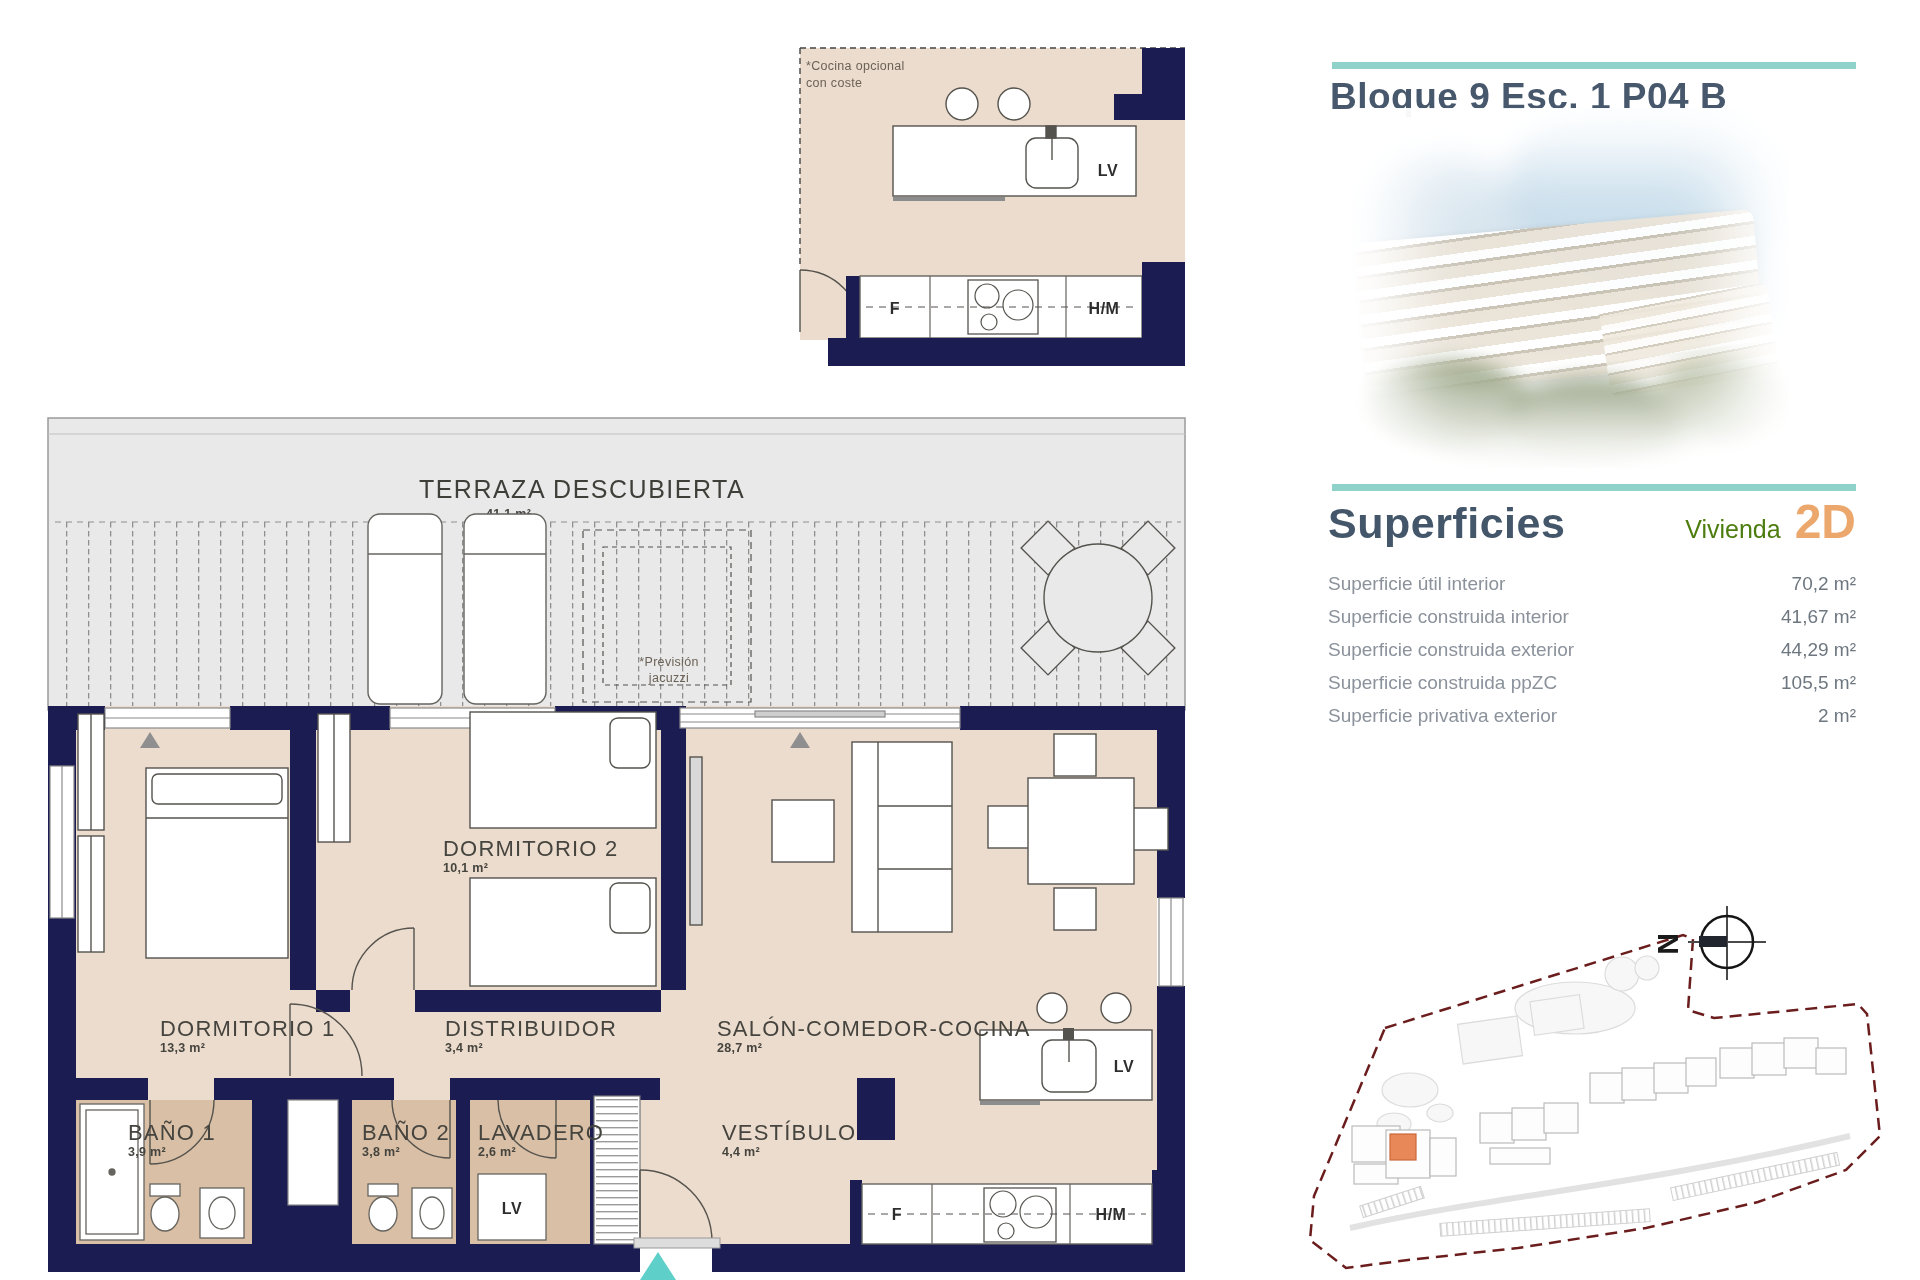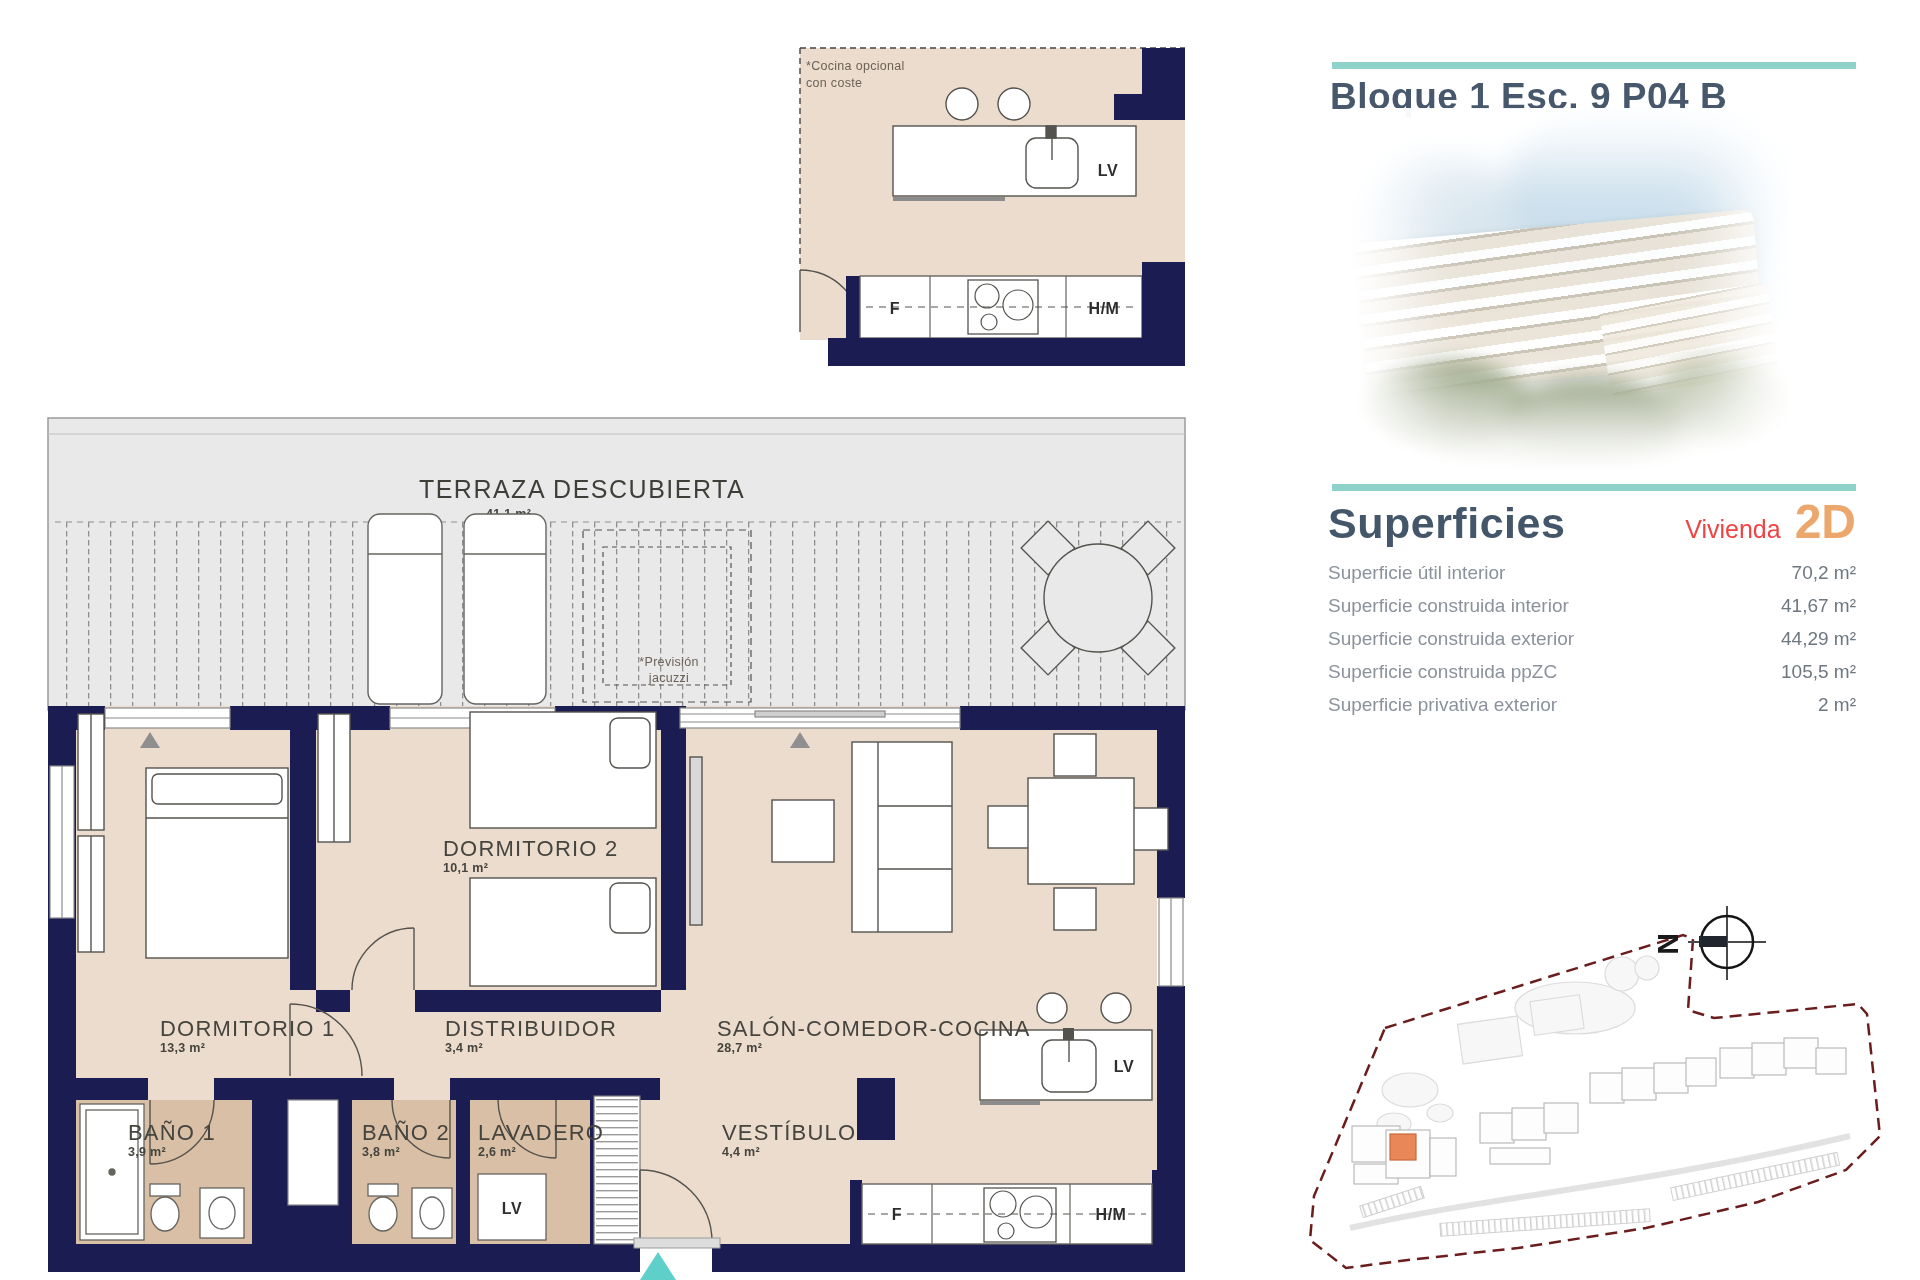--- a/index.html
+++ b/index.html
@@ -21,24 +21,24 @@
      background:repeating-linear-gradient(177deg,#ffffff 0 8px,#cfc8ba 8px 10px,#efe8dc 10px 20px);
      transform:rotate(-8deg);opacity:.9;}
   #photo .veg1{left:10px;top:252px;width:170px;height:90px;background:#8d9a77;filter:blur(9px);opacity:.85;}
   #photo .veg2{left:150px;top:270px;width:180px;height:80px;background:#76855f;filter:blur(9px);opacity:.8;}
   #photo .veg3{left:300px;top:250px;width:140px;height:86px;background:#a3ad8d;filter:blur(10px);opacity:.8;}
   #photo .veg4{left:80px;top:300px;width:260px;height:60px;background:#97a07e;filter:blur(11px);opacity:.7;}
   #photo .fade{position:absolute;left:0;top:0;right:0;bottom:0;box-shadow:inset 0 0 70px 55px #fff;}
   #sup-head{position:absolute;left:1328px;top:494px;width:528px;display:flex;align-items:baseline;}
   #sup-head .h{font-size:43px;font-weight:bold;color:#44566a;letter-spacing:.5px;text-align:center;}
   #sup-head .spacer{flex:1;}
-  #sup-head .viv{font-size:25px;color:#ef4444;margin-right:14px;}
+  #sup-head .viv{font-size:25px;color:#4d7c0f;margin-right:14px;}
   #sup-head .code{font-size:48px;color:#eca76d;font-weight:bold;}
   #sup-table{position:absolute;left:1328px;top:562px;width:528px;}
-  #sup-table .row{display:flex;height:33px;align-items:flex-start;}
+  #sup-table .row{display:flex;height:33px;align-items:flex-end;}
   #sup-table .lbl{font-size:19px;color:#8b929b;}
   #sup-table .spacer{flex:1;}
   #sup-table .val{font-size:19px;color:#6e7780;}
   
   svg text{font-family:"Liberation Sans",sans-serif;}
   .t-name{font-size:22px;fill:#45443e;letter-spacing:1.2px;}
   .t-name-lg{font-size:25px;fill:#3f3f3a;letter-spacing:1.5px;}
   .t-area{font-size:12.5px;fill:#45443e;font-weight:bold;letter-spacing:.3px;}
   .t-app{font-size:16px;fill:#2e2e2e;font-weight:bold;letter-spacing:.5px;}
   .t-note{font-size:12.5px;fill:#6b6257;letter-spacing:.3px;}
@@ -281,21 +281,21 @@
     <text class="t-name" x="362" y="1140">BAÑO 2</text>
     <text class="t-area" x="362" y="1156">3,8 m²</text>
     <text class="t-name" x="478" y="1140">LAVADERO</text>
     <text class="t-area" x="478" y="1156">2,6 m²</text>
     <text class="t-name" x="722" y="1140">VESTÍBULO</text>
     <text class="t-area" x="722" y="1156">4,4 m²</text>
   </g>
 </svg>
 
 <div class="rule" style="left:1332px;top:62px;width:524px;"></div>
-<div id="title">Bloque 1 Esc. 9 P04 B</div>
+<div id="title">Bloque 9 Esc. 1 P04 B</div>
 
 <div id="photo">
   <div class="blob sky1"></div>
   <div class="blob sky2"></div>
   <div class="blob sky3"></div>
   <div class="bldg"></div>
   <div class="bldg2"></div>
   <div class="blob veg1"></div>
   <div class="blob veg2"></div>
   <div class="blob veg3"></div>

